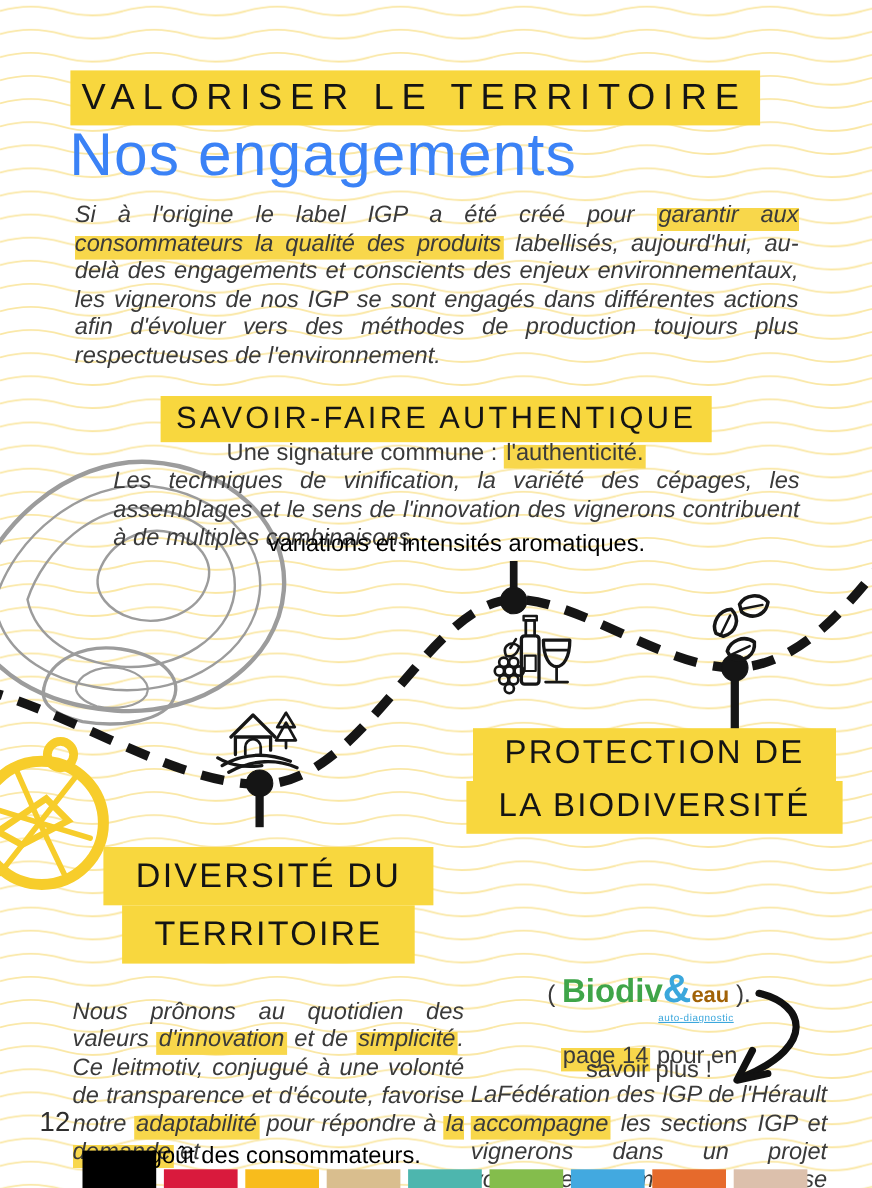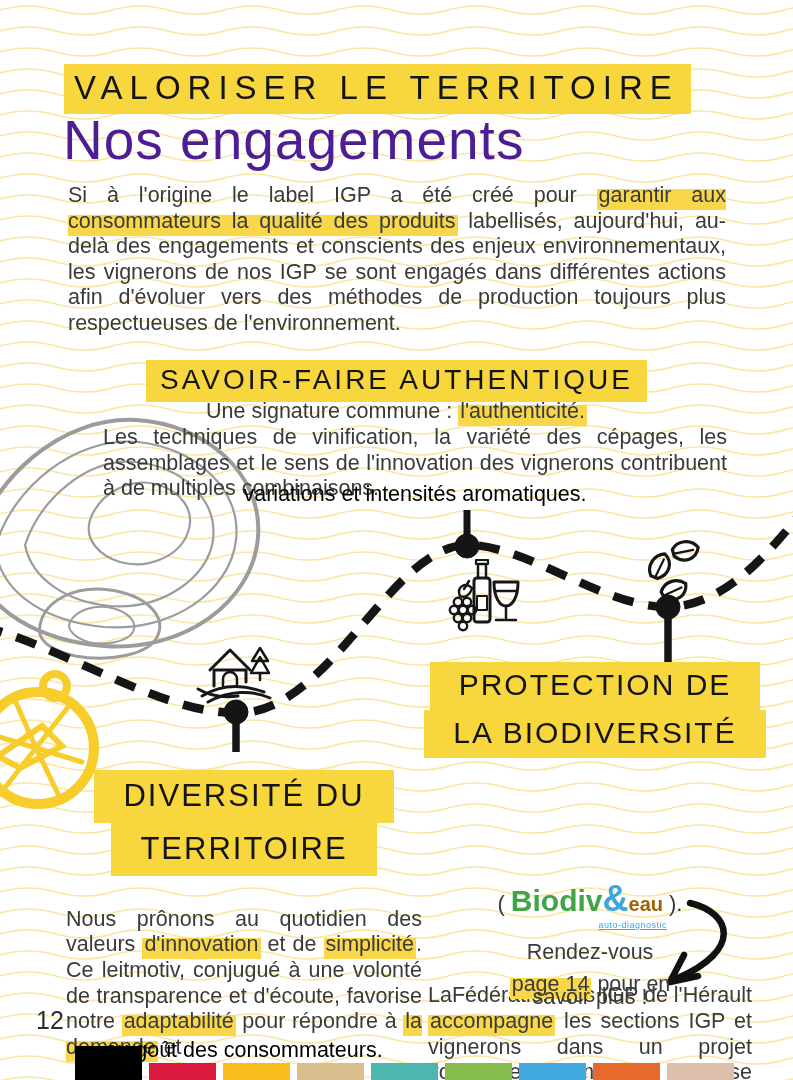--- a/index.html
+++ b/index.html
@@ -22,23 +22,23 @@
     background:#F8D73E; color:#141414; display:inline-block;
   }
 
   .kicker {
     left:64px; top:64px; font-size:33px; font-weight:400; letter-spacing:7px;
     color:#141414;
   }
   .kicker mark.block { padding:5px 12px 7px 10px; }
   .main-title {
     left:63px; top:108px; font-size:55px; font-weight:500; letter-spacing:1px;
-    color:#4c1d95;
-  }
-  p.body { font-size:21.5px; line-height:25.6px; font-weight:300; text-align:justify; color:#3a3a3a; }
+    color:#3b82f6;
+  }
+  p.body { font-size:21.5px; line-height:25.6px; font-weight:300; text-align:justify; color:#3a3a3a;font-style:italic; }
   .intro { left:68px; top:183px; width:658px; }
 
   .sec-head { width:793px; text-align:center; font-size:28px; letter-spacing:3px; color:#141414; }
   .sec-head mark.block { padding:4px 14px 6px; }
   .sf-head { left:0; top:360px; }
   .sf-sub  { left:0; top:399px; width:793px; text-align:center; font-size:21.5px; font-weight:300; color:#3a3a3a; }
   .sf-body { left:103px; top:425px; width:624px; }
 
   .overlap-wrap { position:relative; }
   .overlap-line {
@@ -219,21 +219,20 @@
   <div class="abs logo-line">
     <span class="paren">(</span>
     <span class="logo-name">
       <span class="logo-green">Biodiv</span><span class="logo-amp">&amp;</span><span class="logo-blue">eau</span>
       <span class="logo-tag">auto-diagnostic</span>
     </span>
     <span class="paren">).</span>
   </div>
 
   <div class="abs cta">
-    <div>Rendez-vous</div>
     <div class="cta-l2">
       <span><mark class="hl">page 14</mark><span> pour en</span></span>
       <span class="cta-overlap">savoir plus !</span>
     </div>
   </div>
 
   <div class="abs page-num">12</div>
 
   <div class="palette">
       <div class="sq sq-first" style="background: rgb(0, 0, 0);"></div>

